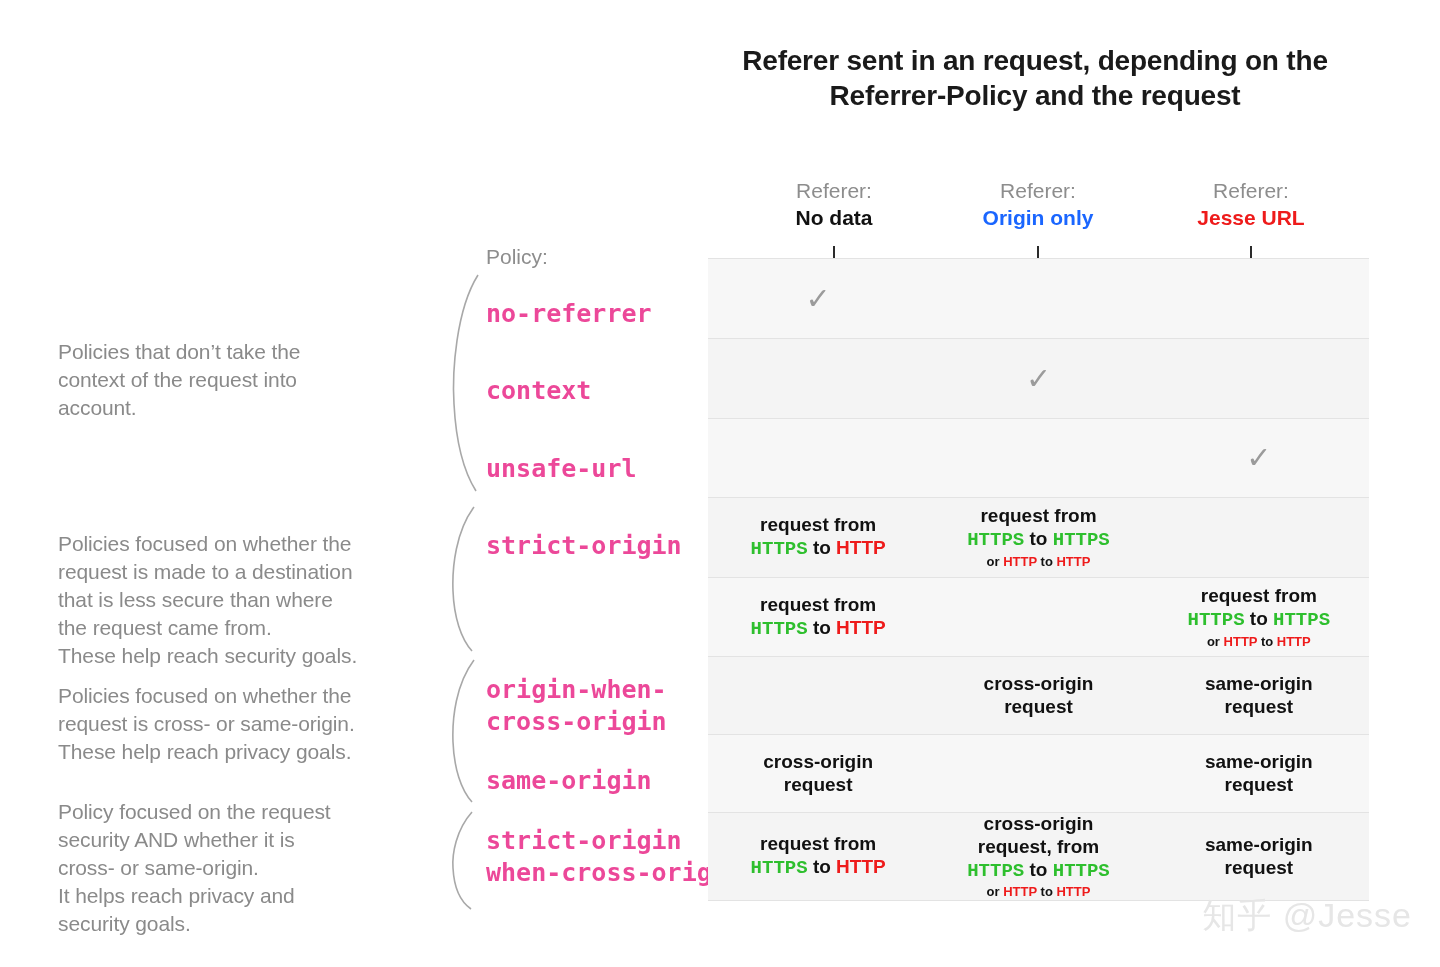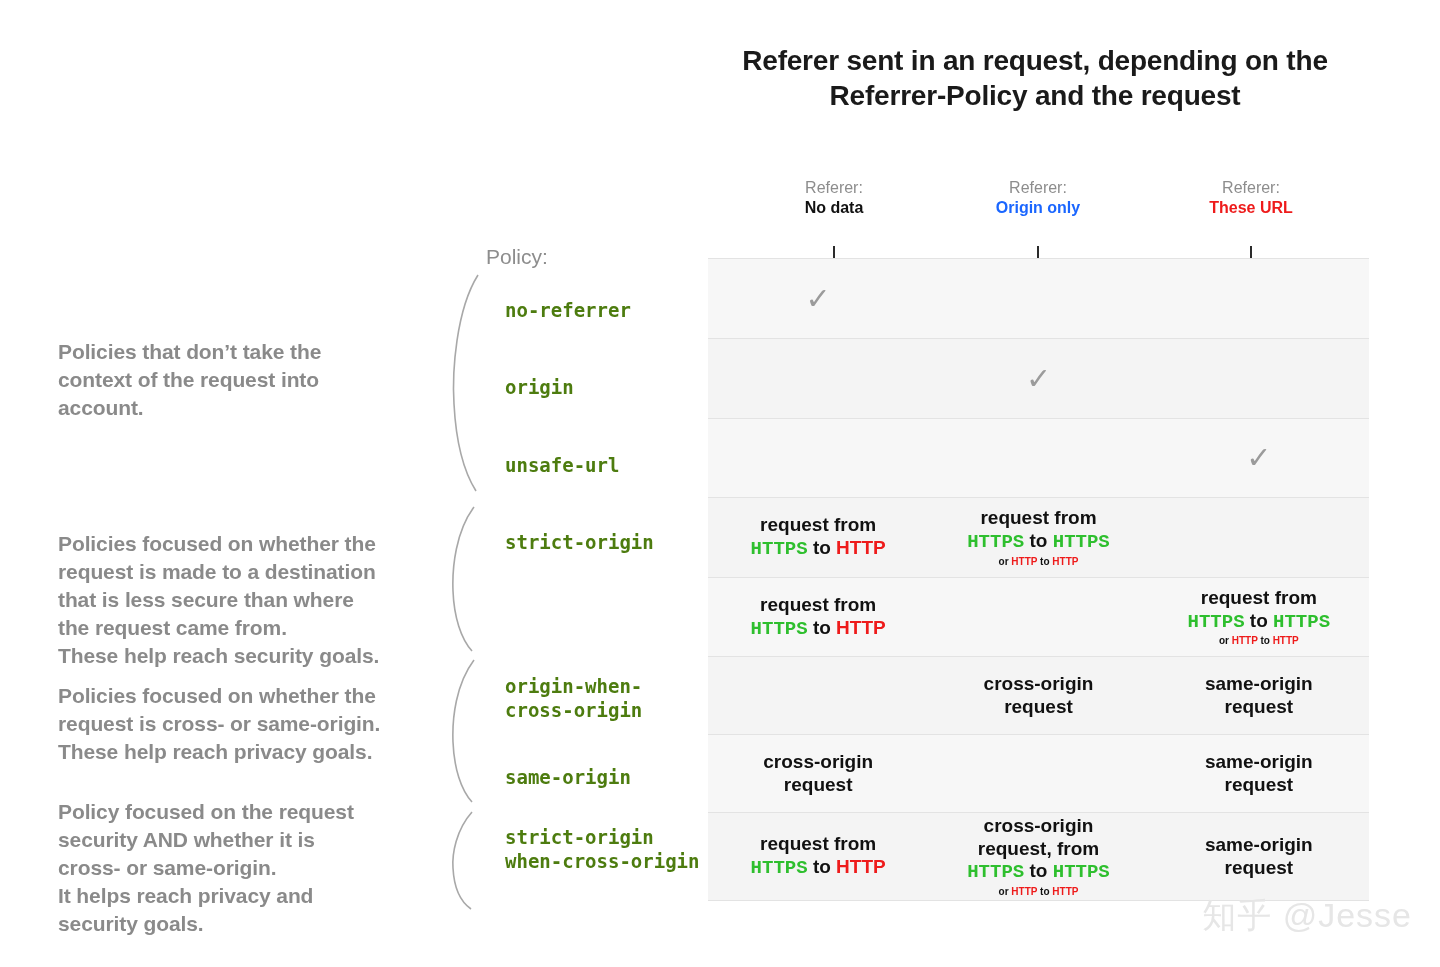--- a/index.html
+++ b/index.html
@@ -35,21 +35,21 @@
     letter-spacing: -0.2px;
   }
 
   
   .col-head {
     position: absolute;
     top: 178px;
     width: 200px;
     text-align: center;
     line-height: 1.28;
-    font-size: 16px;
+    font-size: 21px;
   }
   .col-head .lbl { color: #8d8d8d; display: block; }
   .col-head .val { display: block; font-weight: bold; }
   #colhead-0 { left: 734px; }
   #colhead-1 { left: 938px; }
   #colhead-2 { left: 1151px; }
 
   .tick {
     position: absolute;
     width: 2px;
@@ -102,46 +102,45 @@
   }
   .check {
     font-size: 30px;
     color: #9b9b9b;
     font-weight: normal;
     line-height: 1;
   }
   .https { color: #2ebf2e; font-family: Liberation Mono, monospace; }
   .http { color: #ee1b1b; }
   .sub {
-    font-size: 10px;
+    font-size: 13px;
     margin-top: 2px;
     font-weight: bold;
     color: #111;
   }
 
   
   .policy-name {
     position: absolute;
     left: 486px;
     font-family: "DejaVu Sans Mono", "Liberation Mono", monospace;
-    font-size: 19px;
+    font-size: 25px;
     font-weight: bold;
-    color: #4d7c0f;
+    color: #ec4899;
     line-height: 1.28;
     white-space: pre-line;
-    margin-left: 19px;
   }
 
   
   .group-desc {
     position: absolute;
     left: 58px;
     width: 392px;
     font-size: 21px;
-    font-weight: bold;
+    font-weight: normal;
     color: #8a8a8a;
     line-height: 1.33;
     white-space: pre-line;
     letter-spacing: -0.1px;
   }
 
   
   .brace {
     position: absolute;
     overflow: visible;
@@ -174,21 +173,21 @@
   <div class="col-head" id="colhead-0">
     <span class="lbl">Referer:</span>
     <span class="val" id="colval-0" style="color: rgb(17, 17, 17);">No data</span>
   </div>
   <div class="col-head" id="colhead-1">
     <span class="lbl">Referer:</span>
     <span class="val" id="colval-1" style="color: rgb(26, 102, 255);">Origin only</span>
   </div>
   <div class="col-head" id="colhead-2">
     <span class="lbl">Referer:</span>
-    <span class="val" id="colval-2" style="color: rgb(238, 27, 27);">These URL</span>
+    <span class="val" id="colval-2" style="color: rgb(238, 27, 27);">Jesse URL</span>
   </div>
 
   <div class="tick" id="tick-0"></div>
   <div class="tick" id="tick-1"></div>
   <div class="tick" id="tick-2"></div>
 
   <div class="policy-head">Policy:</div>
 
   <svg class="brace" style="left:448px; top:272px; width:34px; height:222px;" viewBox="0 0 34 222">
     <path d="M30 3 C8 38, 4 100, 6 132 C8 170, 16 200, 28 219"></path>
@@ -214,21 +213,21 @@
   <div class="group-desc" id="gdesc-2" style="top:682px;">Policies focused on whether the
 request is cross- or same-origin.
 These help reach privacy goals.</div>
   <div class="group-desc" id="gdesc-3" style="top:798px;">Policy focused on the request
 security AND whether it is
 cross- or same-origin.
 It helps reach privacy and
 security goals.</div>
 
   <div class="policy-name" style="top:298px;">no-referrer</div>
-  <div class="policy-name" style="top:375px;">origin</div>
+  <div class="policy-name" style="top:375px;">context</div>
   <div class="policy-name" style="top:453px;">unsafe-url</div>
   <div class="policy-name" style="top:530px;">strict-origin</div>
   <div class="policy-name" style="top:674px;">origin-when-
 cross-origin</div>
   <div class="policy-name" style="top:765px;">same-origin</div>
   <div class="policy-name" style="top:825px;">strict-origin
 when-cross-origin</div>
 
   <div class="table" id="matrix-table">
       <div class="trow" style="height: 80px;">

